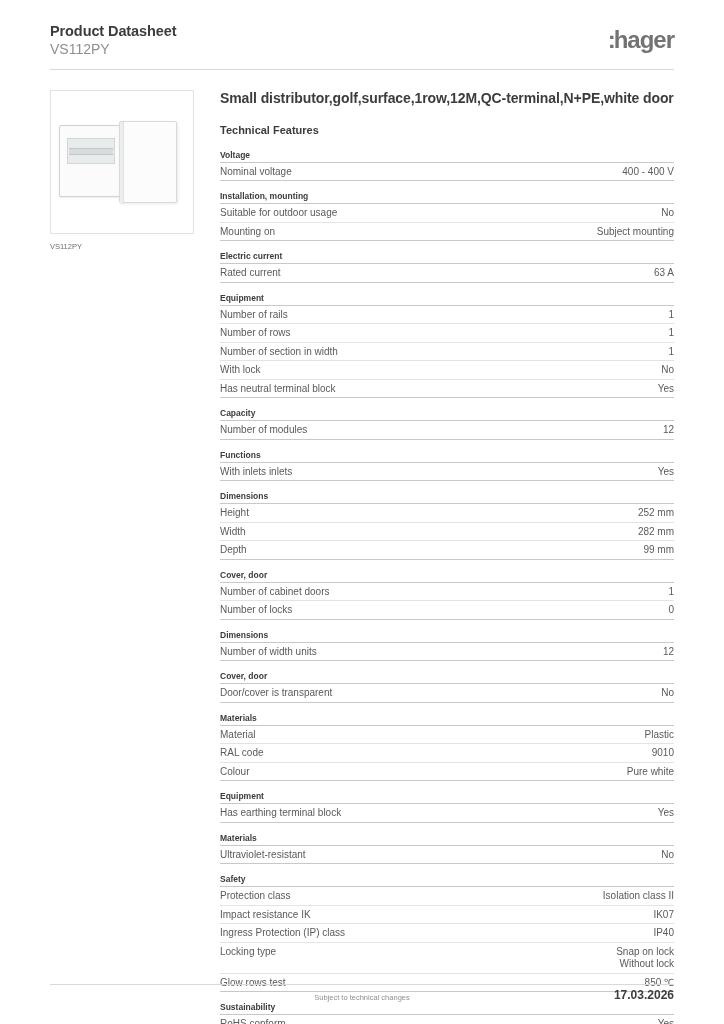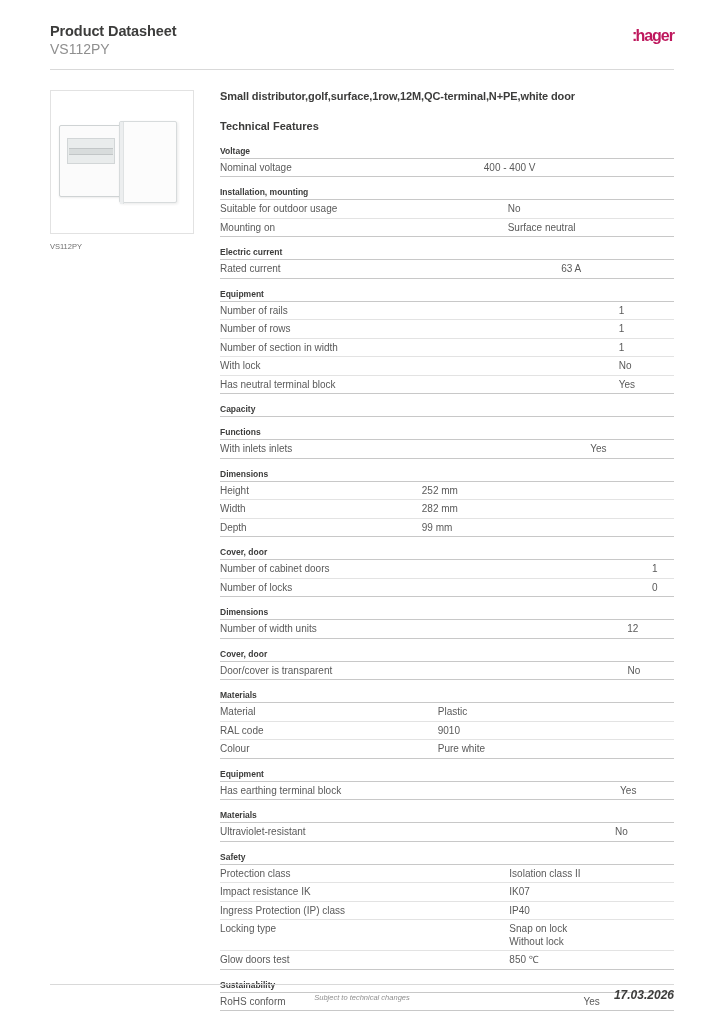--- a/index.html
+++ b/index.html
@@ -36,23 +36,23 @@
     color: #3c3c3b;
     letter-spacing: -0.1px;
   }
   .doc-subtitle {
     font-size: 14px;
     color: #8f8f8f;
     font-weight: normal;
     margin-top: 1px;
   }
   .logo {
-    font-size: 16px;
-    font-weight: bold;
-    color: #be185d;
+    font-size: 24px;
+    font-weight: bold;
+    color: #737373;
     letter-spacing: -1.0px;
     line-height: 1;
     padding-top: 6px;
   }
   .logo .dots { letter-spacing: -2px; }
   
   .content {
     display: flex;
     margin-top: 20px;
   }
@@ -120,21 +120,21 @@
   }
   .door-hinge {
     position: absolute;
     left: 0px; top: 0;
     width: 4px; height: 82px;
     background: #eceeef;
     border-right: 1px solid #dfe2e3;
   }
   
   .product-desc {
-    font-size: 11px;
+    font-size: 14px;
     font-weight: bold;
     color: #3c3c3b;
     margin-bottom: 18px;
     letter-spacing: -0.1px;
   }
   .tech-features-title {
     font-size: 11px;
     font-weight: bold;
     margin-bottom: 14px;
   }
@@ -154,37 +154,37 @@
   table.specs td {
     font-size: 10px;
     color: #5a5a5a;
     padding: 3px 0 2px 0;
     border-bottom: 1px solid #e3e3e3;
     vertical-align: top;
     line-height: 1.25;
   }
   table.specs tr:last-child td { border-bottom: 1px solid #c8c8c8; }
   td.val {
+    text-align: right;
     color: #5a5a5a;
     white-space: pre-line;
   }
   
   .footer {
     position: absolute;
     left: 50px;
     right: 50px;
     bottom: 22px;
     border-top: 1px solid #d9d9d9;
     padding-top: 8px;
     display: flex;
     justify-content: center;
     align-items: center;
     font-size: 7.5px;
     color: #8f8f8f;
-    font-style: italic;
   }
   .footer-center { flex: 1 1 auto; text-align: center; }
   .footer-date {
     position: absolute;
     right: 0;
     bottom: 0;
     font-size: 12px;
     font-weight: bold;
     color: #3c3c3b;
   }
@@ -237,21 +237,21 @@
           <div class="group">
             <div class="group-head">Installation, mounting</div>
             <table class="specs">
               <tbody>
                 <tr>
                   <td class="lbl">Suitable for outdoor usage</td>
                   <td class="val">No</td>
                 </tr>
                 <tr>
                   <td class="lbl">Mounting on</td>
-                  <td class="val">Surface neutral</td>
+                  <td class="val">Subject mounting</td>
                 </tr>
               </tbody>
             </table>
           </div>
           <div class="group">
             <div class="group-head">Electric current</div>
             <table class="specs">
               <tbody>
                 <tr>
                   <td class="lbl">Rated current</td>
@@ -282,20 +282,28 @@
                 </tr>
                 <tr>
                   <td class="lbl">Has neutral terminal block</td>
                   <td class="val">Yes</td>
                 </tr>
               </tbody>
             </table>
           </div>
           <div class="group">
             <div class="group-head">Capacity</div>
+            <table class="specs">
+              <tbody>
+                <tr>
+                  <td class="lbl">Number of modules</td>
+                  <td class="val">12</td>
+                </tr>
+              </tbody>
+            </table>
           </div>
           <div class="group">
             <div class="group-head">Functions</div>
             <table class="specs">
               <tbody>
                 <tr>
                   <td class="lbl">With inlets inlets</td>
                   <td class="val">Yes</td>
                 </tr>
               </tbody>
@@ -413,21 +421,21 @@
                 <tr>
                   <td class="lbl">Ingress Protection (IP) class</td>
                   <td class="val">IP40</td>
                 </tr>
                 <tr>
                   <td class="lbl">Locking type</td>
                   <td class="val">Snap on lock
 Without lock</td>
                 </tr>
                 <tr>
-                  <td class="lbl">Glow doors test</td>
+                  <td class="lbl">Glow rows test</td>
                   <td class="val">850 ℃</td>
                 </tr>
               </tbody>
             </table>
           </div>
           <div class="group">
             <div class="group-head">Sustainability</div>
             <table class="specs">
               <tbody>
                 <tr>

